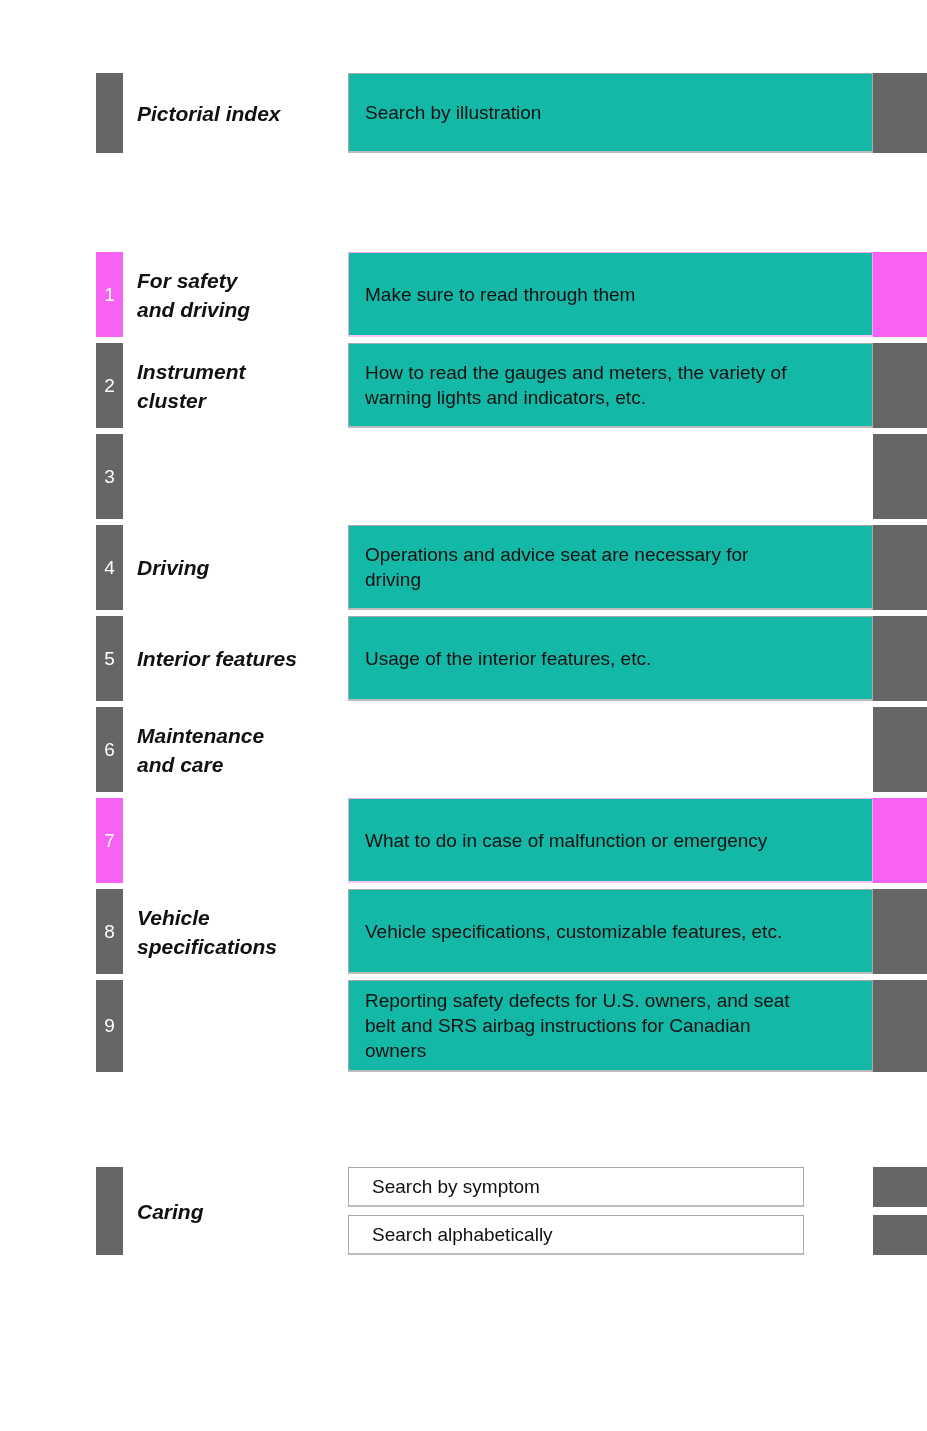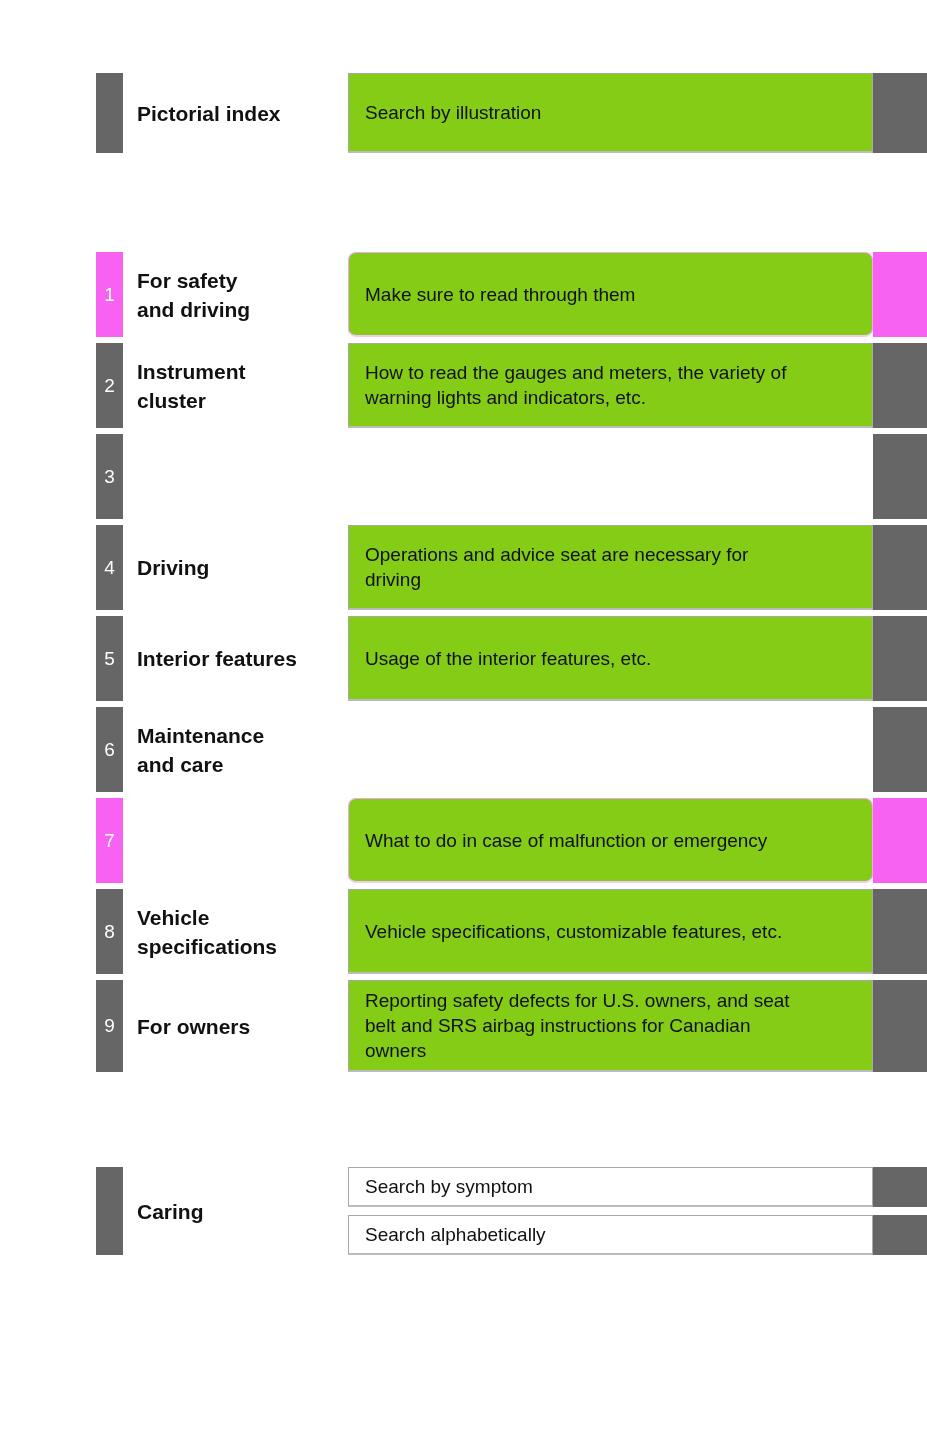--- a/index.html
+++ b/index.html
@@ -18,50 +18,50 @@
   .row.tall { height: 92px; }
   .tab {
     position: absolute; left: 96px; width: 27px; top: 0; bottom: 0;
     display: flex; align-items: center; justify-content: center;
     color: #ffffff; font-size: 19px;
   }
   .title {
     position: absolute; left: 137px; width: 206px; top: 0; bottom: 0;
     display: flex; align-items: center;
     font-weight: bold; font-size: 21px; line-height: 29px;
-    white-space: pre-line; overflow: visible;
+    white-space: pre-line; overflow: visible; font-style: italic;
   }
   .box {
     position: absolute; left: 348px; width: 525px; top: 0; bottom: 0;
     display: flex; align-items: center;
     padding: 0 18px 0 16px;
     font-size: 19px; line-height: 25px;
     white-space: pre-line;
-    background: #84cc16;
+    background: #14b8a6;
     border: 1px solid #a9a9a9;
     border-bottom-width: 2px;
     border-bottom-color: #bcbcbc;
   }
   .rblock { position: absolute; left: 873px; right: 0; top: 0; bottom: 0; }
   
   .gray .tab, .gray .rblock { background: #666666; }
   .pink .tab, .pink .rblock { background: #f862f2; }
-  .pink .box { border-color: #f3a7ee; border-bottom-color: #f8c8f4; border-radius: 8px; }
+  .pink .box { border-color: #f3a7ee; border-bottom-color: #f8c8f4; }
   
   .pictorial-row { position: absolute; top: 73px; left: 0; right: 0; height: 80px; }
   .sections {
     position: absolute; top: 252px; left: 0; right: 0;
     display: flex; flex-direction: column; gap: 6px;
   }
   .index-row { position: absolute; top: 1167px; left: 0; right: 0; height: 88px; }
   .index-item { position: absolute; left: 348px; right: 0; height: 40px; }
   .index-item .ibox {
-    position: absolute; left: 0; width: 525px; top: 0; bottom: 0;
+    position: absolute; left: 0; width: 456px; top: 0; bottom: 0;
     display: flex; align-items: center;
-    padding: 0 18px 0 16px;
+    padding: 0 18px 0 23px;
     font-size: 19px;
     background: #ffffff;
     border: 1px solid #a9a9a9;
     border-bottom-width: 2px;
     border-bottom-color: #bcbcbc;
   }
   .index-item .iblock { position: absolute; left: 525px; right: 0; top: 0; bottom: 0; background: #666666; }
 </style>
 </head>
 <body>
@@ -161,21 +161,20 @@
     <div class="box">
       <span>Vehicle specifications, customizable features, etc.</span>
     </div>
     <div class="rblock"></div>
   </div>
 
   <div class="row gray tall">
     <div class="tab">
       <span>9</span>
     </div>
-    <div class="title">For owners</div>
     <div class="box">
       <span>Reporting safety defects for U.S. owners, and seat
 belt and SRS airbag instructions for Canadian
 owners</span>
     </div>
     <div class="rblock"></div>
   </div>
 </div>
 
   <div class="row index-row gray">

